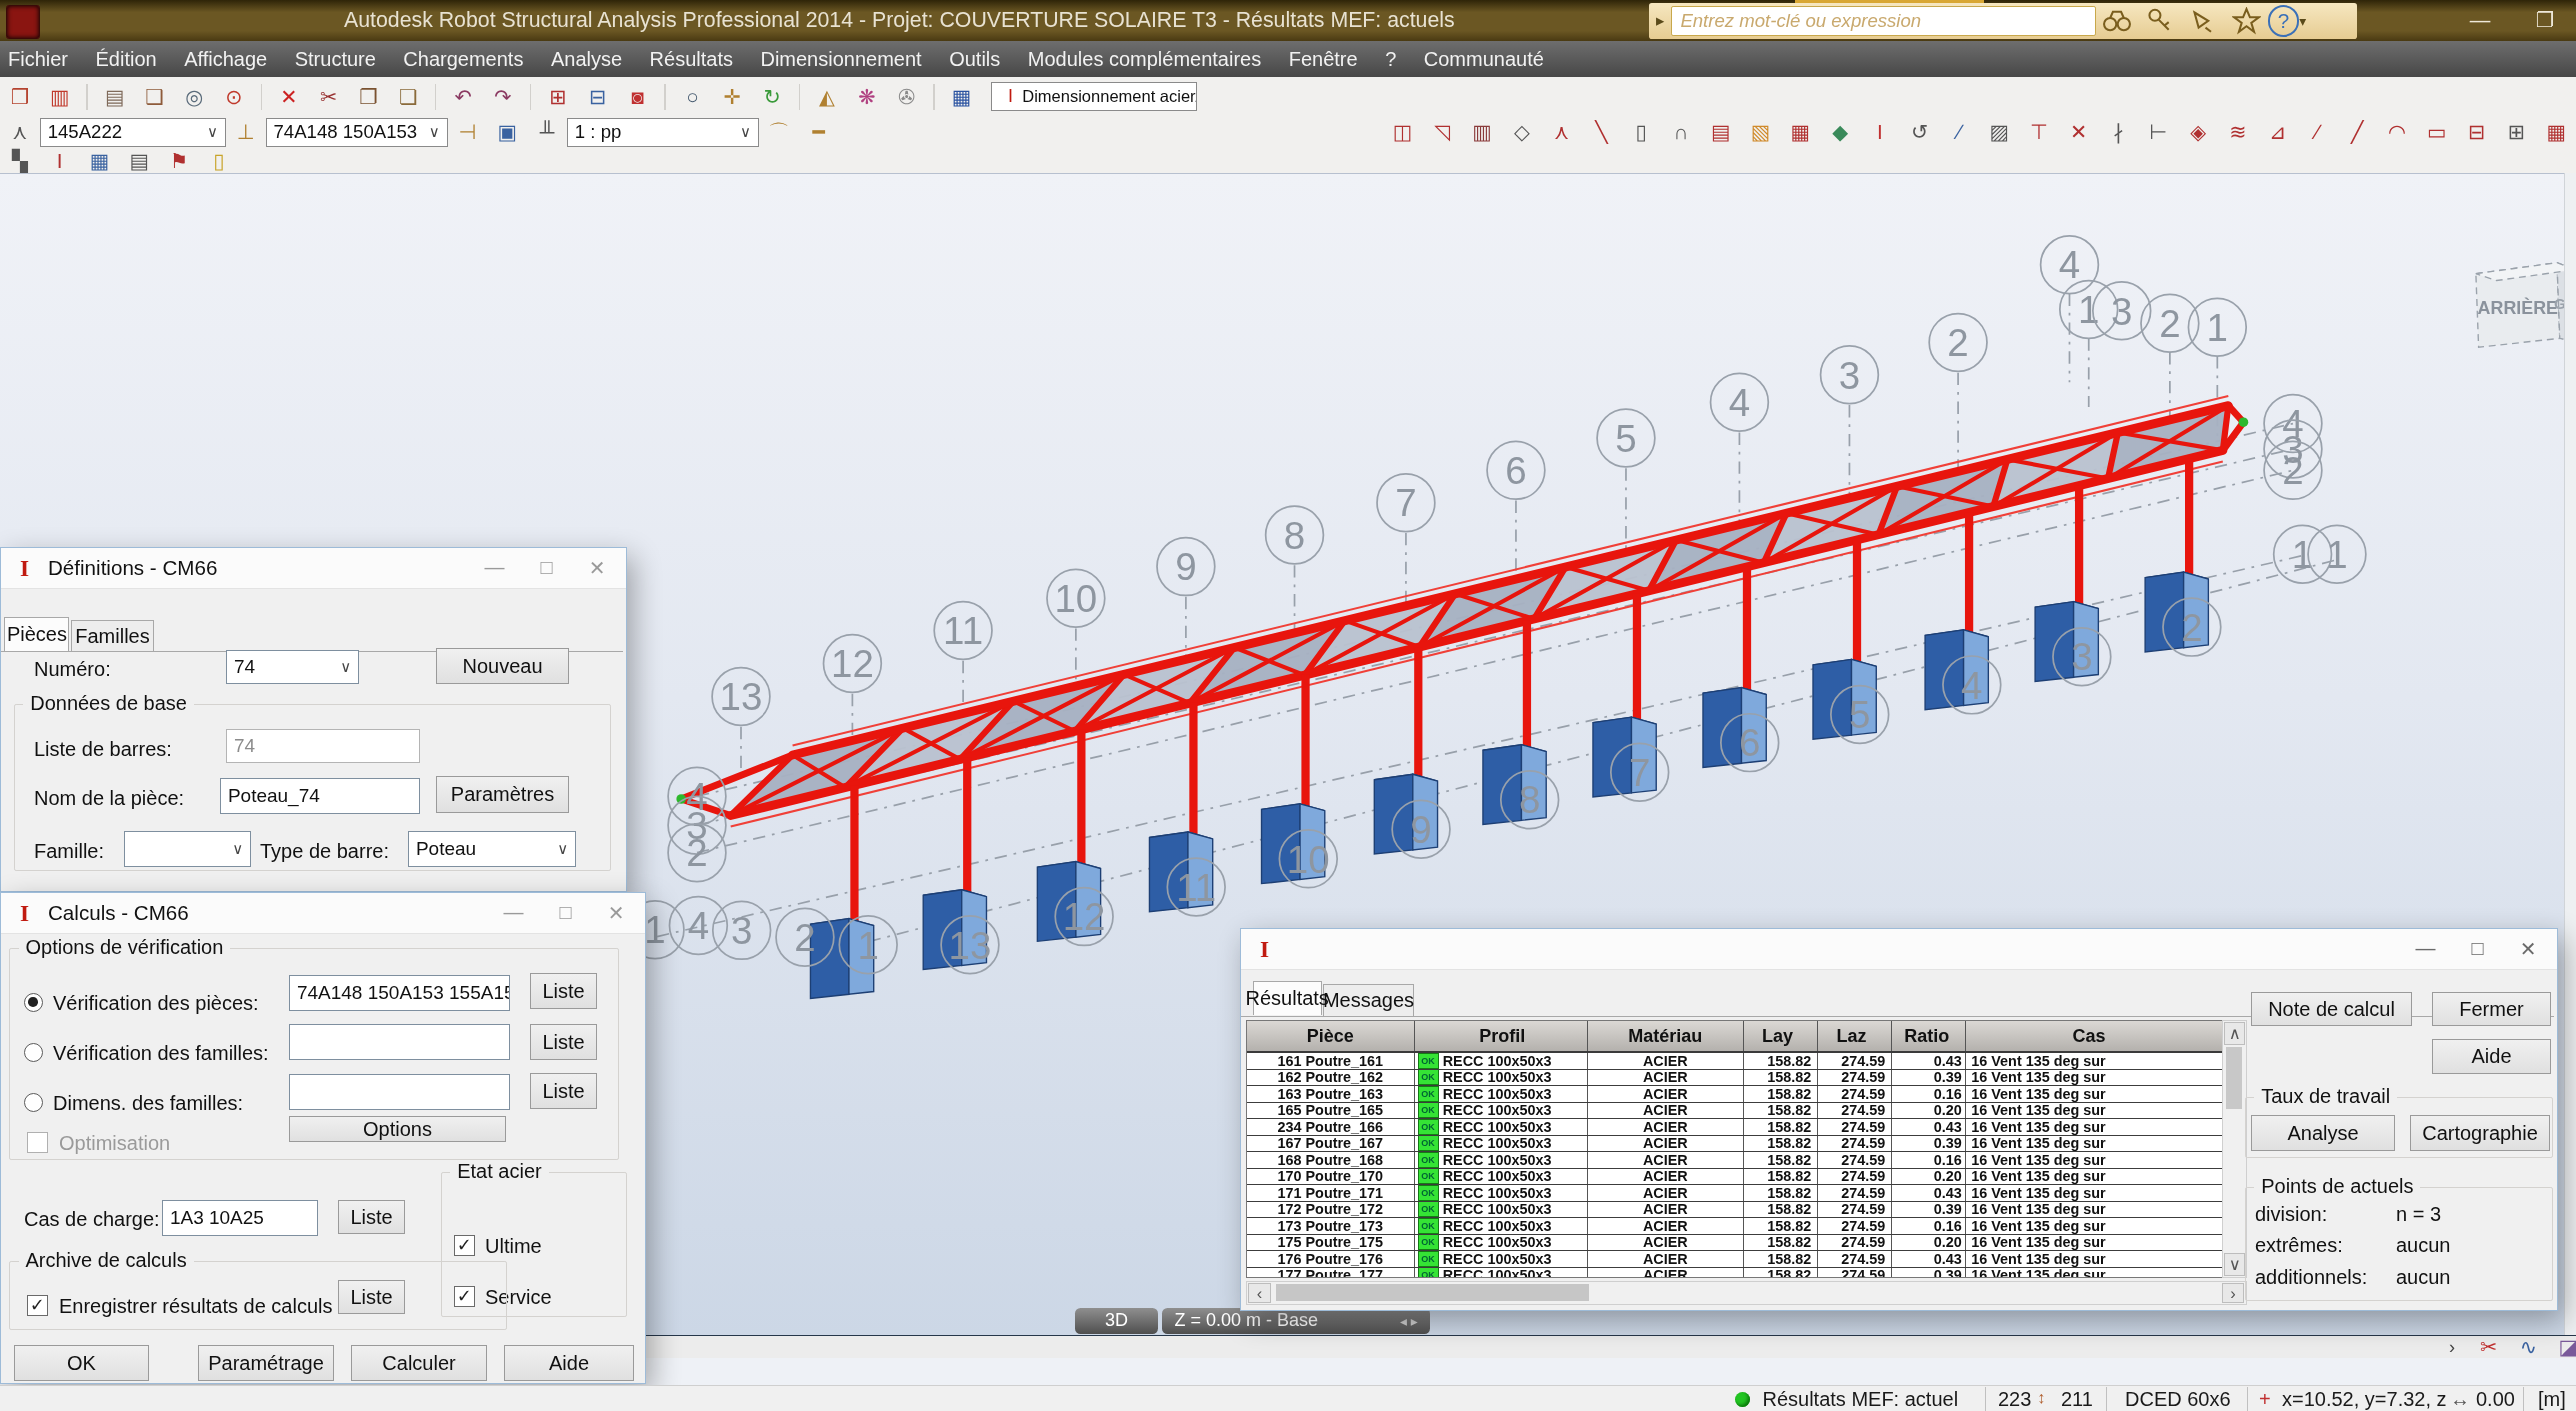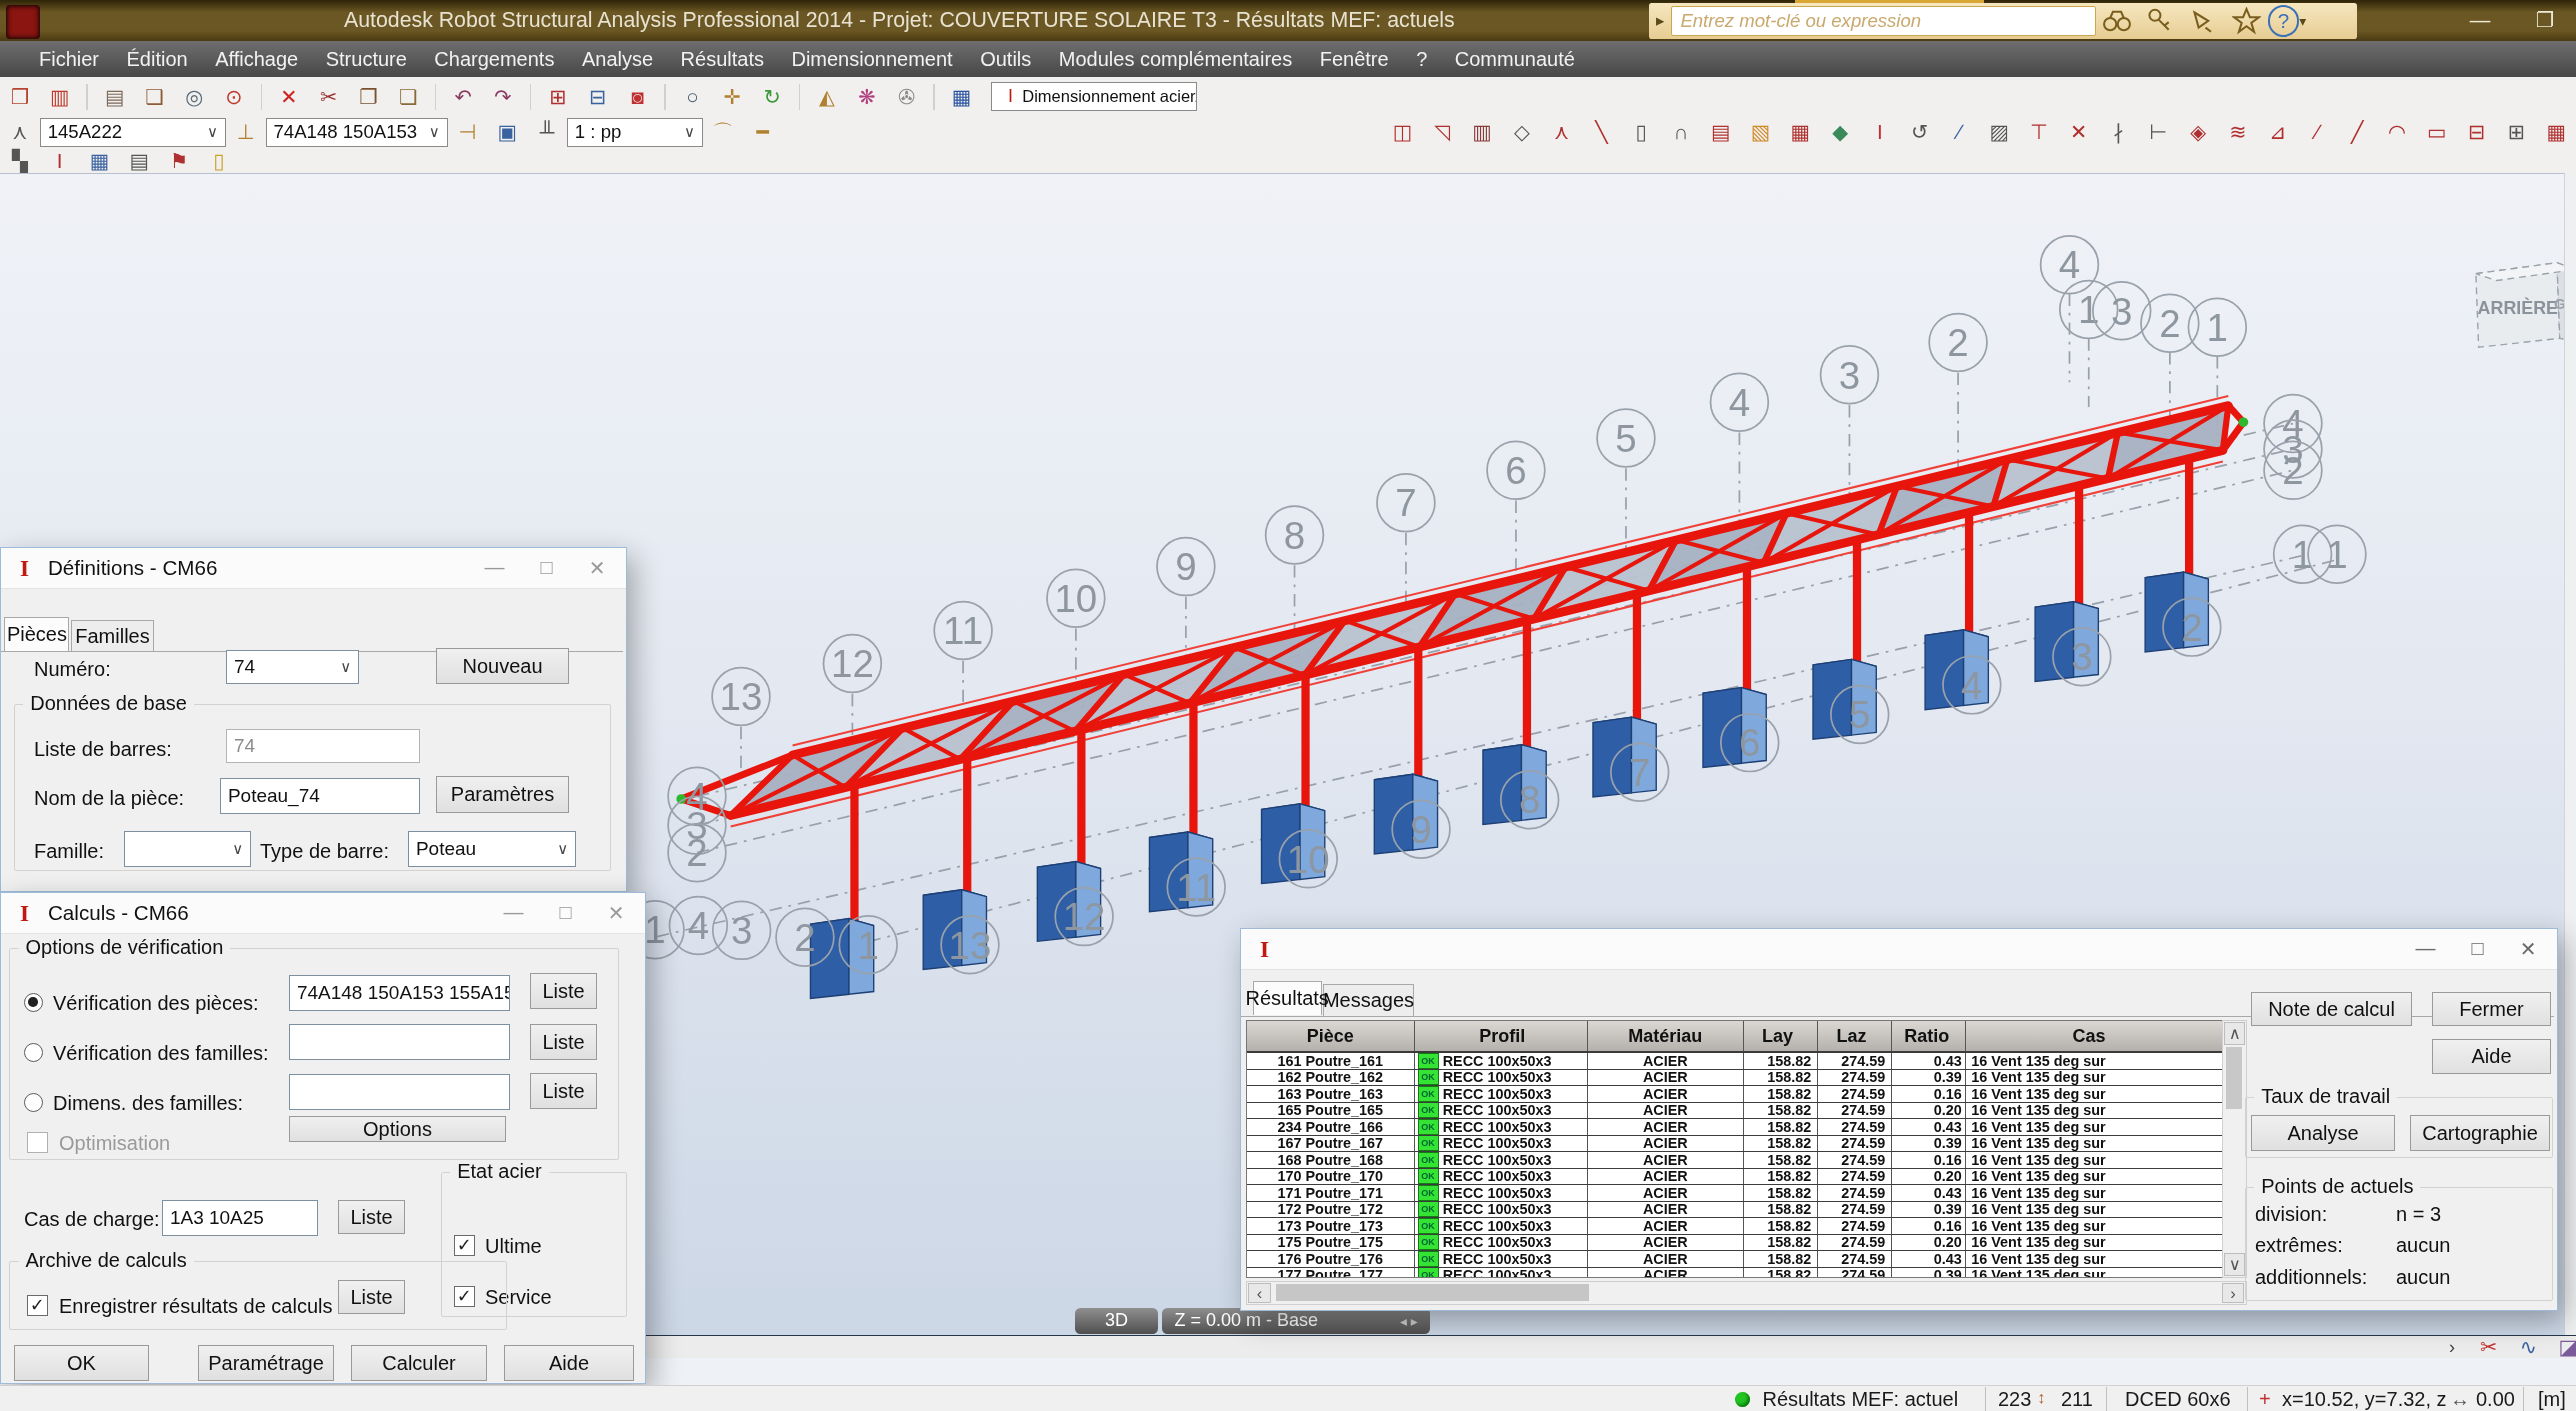--- a/index.html
+++ b/index.html
@@ -14,21 +14,21 @@
   #appbadge{position:absolute;left:5.5px;top:4.8px;width:32px;height:32px;background:#8a1511;
     border:1.4px solid #3a0a08;border-radius:2.8px;box-shadow:inset 0 0 5.5px #000}
   #goldstrip{position:absolute;left:1795px;top:0;width:189px;height:6.2px;background:#d9a733}
   #infocenter{position:absolute;left:1649px;top:2.8px;width:708px;height:36px;border-radius:2.8px;
     background:linear-gradient(#f6e7c0,#e6cc92);display:flex;align-items:center;padding:0 6.9px;box-sizing:border-box}
   #icsearch{width:406px;height:27.5px;background:#fff;border:1.4px solid #c8a84b;border-radius:2.1px;
     font-size:18.6px;font-style:italic;color:#c9a96e;display:flex;align-items:center;padding:0 8.3px}
   .icico{width:43px;height:30px;display:flex;align-items:center;justify-content:center}
   .winbtn{color:#efe9da;font-size:20.6px;width:62px;text-align:center}
   #menubar{left:0;top:41px;width:2576px;height:36px;
-    background:linear-gradient(#6e6e6e,#474747);display:flex;align-items:center;gap:27.5px;padding-left:39px;box-sizing:border-box}
+    background:linear-gradient(#6e6e6e,#474747);display:flex;align-items:center;gap:27.5px;padding-left:8px;box-sizing:border-box}
   #menubar span{color:#f2f2f2;font-size:20px;white-space:nowrap}
   .toolrow{left:0;width:2576px;background:#f1f0ee;border-bottom:0.7px solid #d0cfcd;display:flex;align-items:center}
   #row1{top:77px;height:39px}
   #row2{top:116px;height:32px}
   #row3{top:147px;height:27.5px}
   .tbi{display:inline-flex;width:33px;height:30px;align-items:center;justify-content:center;
     font-size:20.6px;margin:0 3.4px;flex:0 0 auto}
   .tbi.small{width:26px;height:23.4px;font-size:17px}
   .tsep{width:1.4px;height:26px;background:#d2d0cc;margin:0 6.9px;flex:0 0 auto}
   .combo{background:#fff;border:1.4px solid #8a8a8a;display:inline-flex;align-items:center;
@@ -203,21 +203,21 @@
           <span class="caret">∨</span>
         </span>
         <span class="tbi" style="color: rgb(176, 128, 48);">⊥</span>
         <span class="combo" style="width: 182px;">
           <span>74A148 150A153</span>
           <span class="caret">∨</span>
         </span>
         <span class="tbi" style="color: rgb(176, 128, 48);">⊣</span>
         <span class="tbi" style="color: rgb(58, 98, 160);">▣</span>
         <span class="tbi" style="color: rgb(85, 85, 85);">╨</span>
-        <span class="combo" style="width: 136px;">
+        <span class="combo" style="width: 192px;">
           <span>1 : pp</span>
           <span class="caret">∨</span>
         </span>
         <span class="tbi" style="color: rgb(176, 128, 48);">⌒</span>
         <span class="tbi" style="color: rgb(176, 128, 48);">━</span>
       </span>
     <span style="flex:1"></span>
     <span style="display: inline-flex; align-items: center; overflow: hidden;">
         <span class="tbi" style="color: rgb(176, 48, 48);">◫</span>
         <span class="tbi" style="color: rgb(176, 48, 48);">◹</span>

